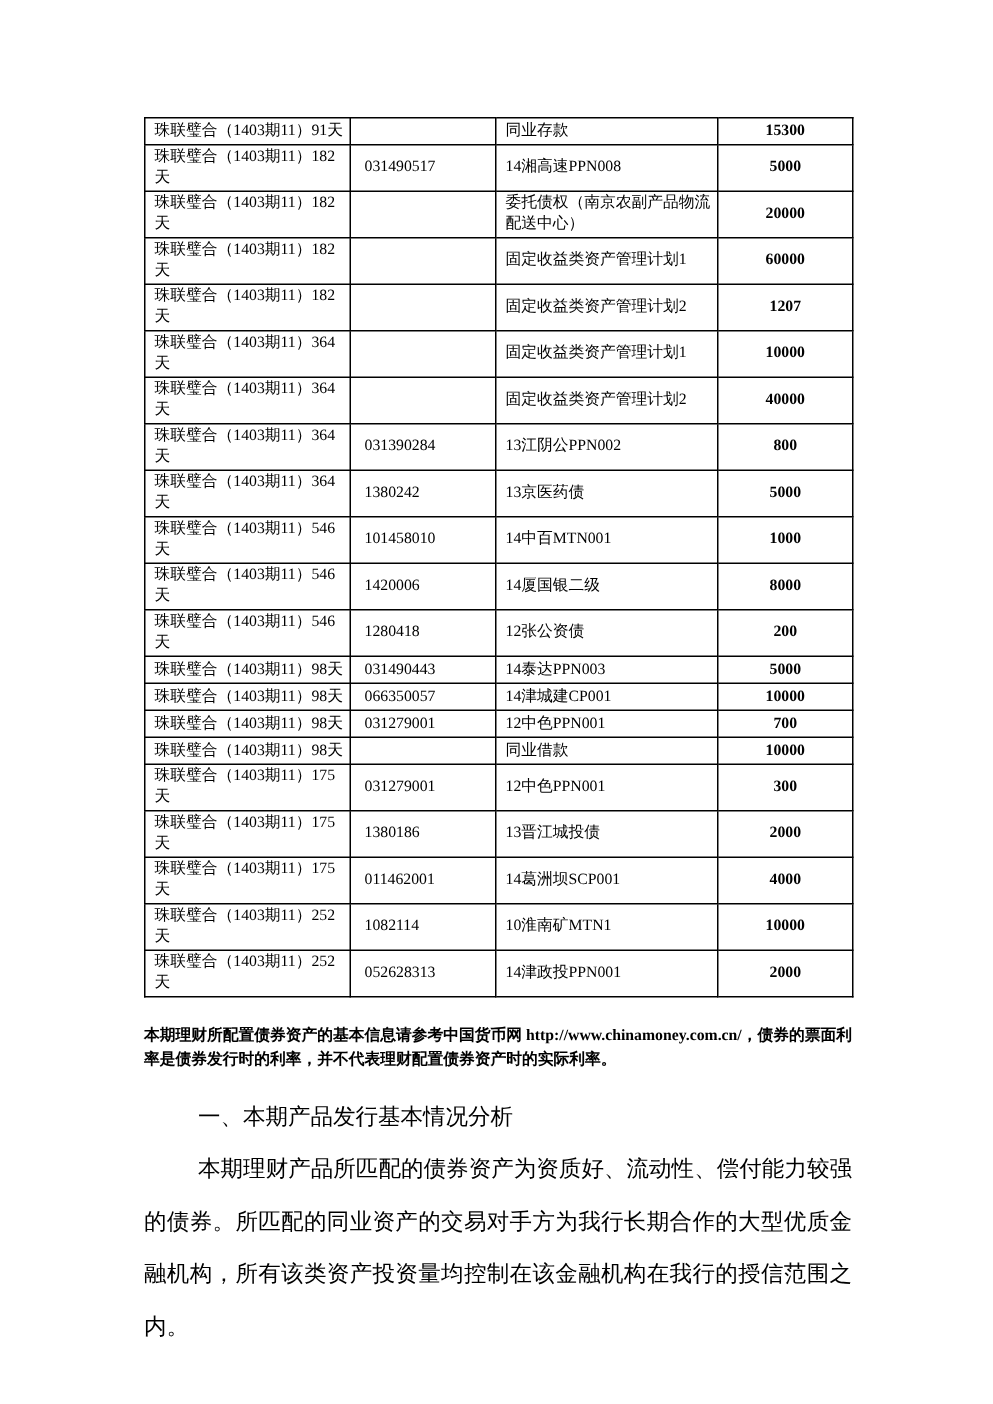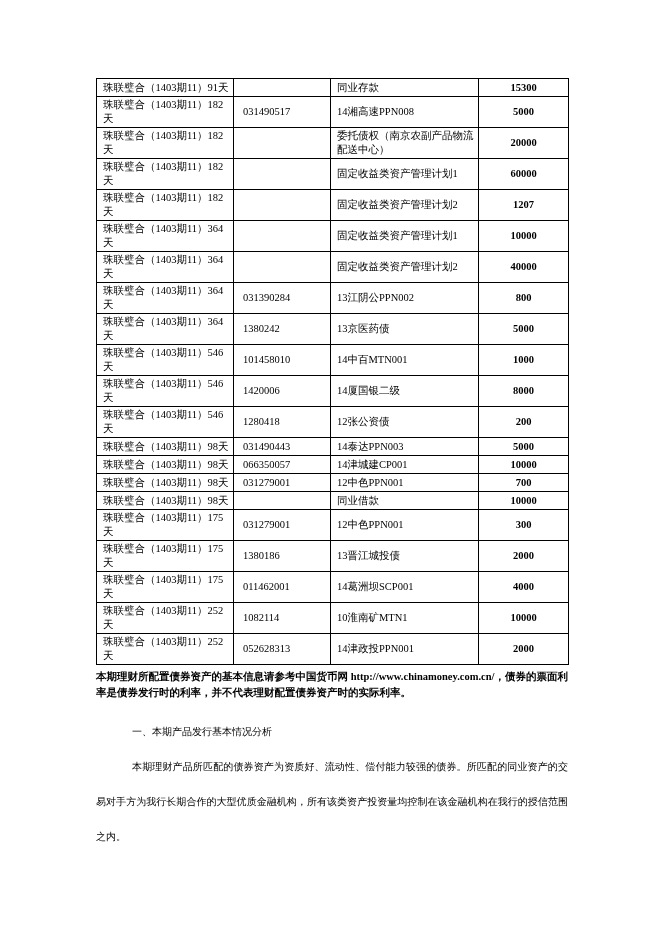--- a/index.html
+++ b/index.html
@@ -37,33 +37,33 @@
     word-break: break-all;
   }
   table.asset-table td.cell-code { padding-left: 9px; }
   table.asset-table td.cell-amount { text-align: center; padding: 1px 2px; font-weight: bold; }
   .col-product { width: 137px; }
   .col-code { width: 97px; }
   .col-asset { width: 148px; }
   .col-amount { width: 90px; }
   .footnote {
     width: 472px;
-    margin: 4px 0 0 0;
+    margin: 18px 0 0 0;
     font-weight: bold;
     font-size: 10.5px;
     line-height: 16px;
     text-align: justify;
   }
   .body-text {
     width: 472px;
     margin-top: 13px;
   }
   .para {
     margin: 0;
-    font-size: 10px;
+    font-size: 15px;
     line-height: 35px;
     text-align: justify;
     text-indent: 36px;
   }
 </style>
 </head>
 <body>
 
 <div class="page">
 

